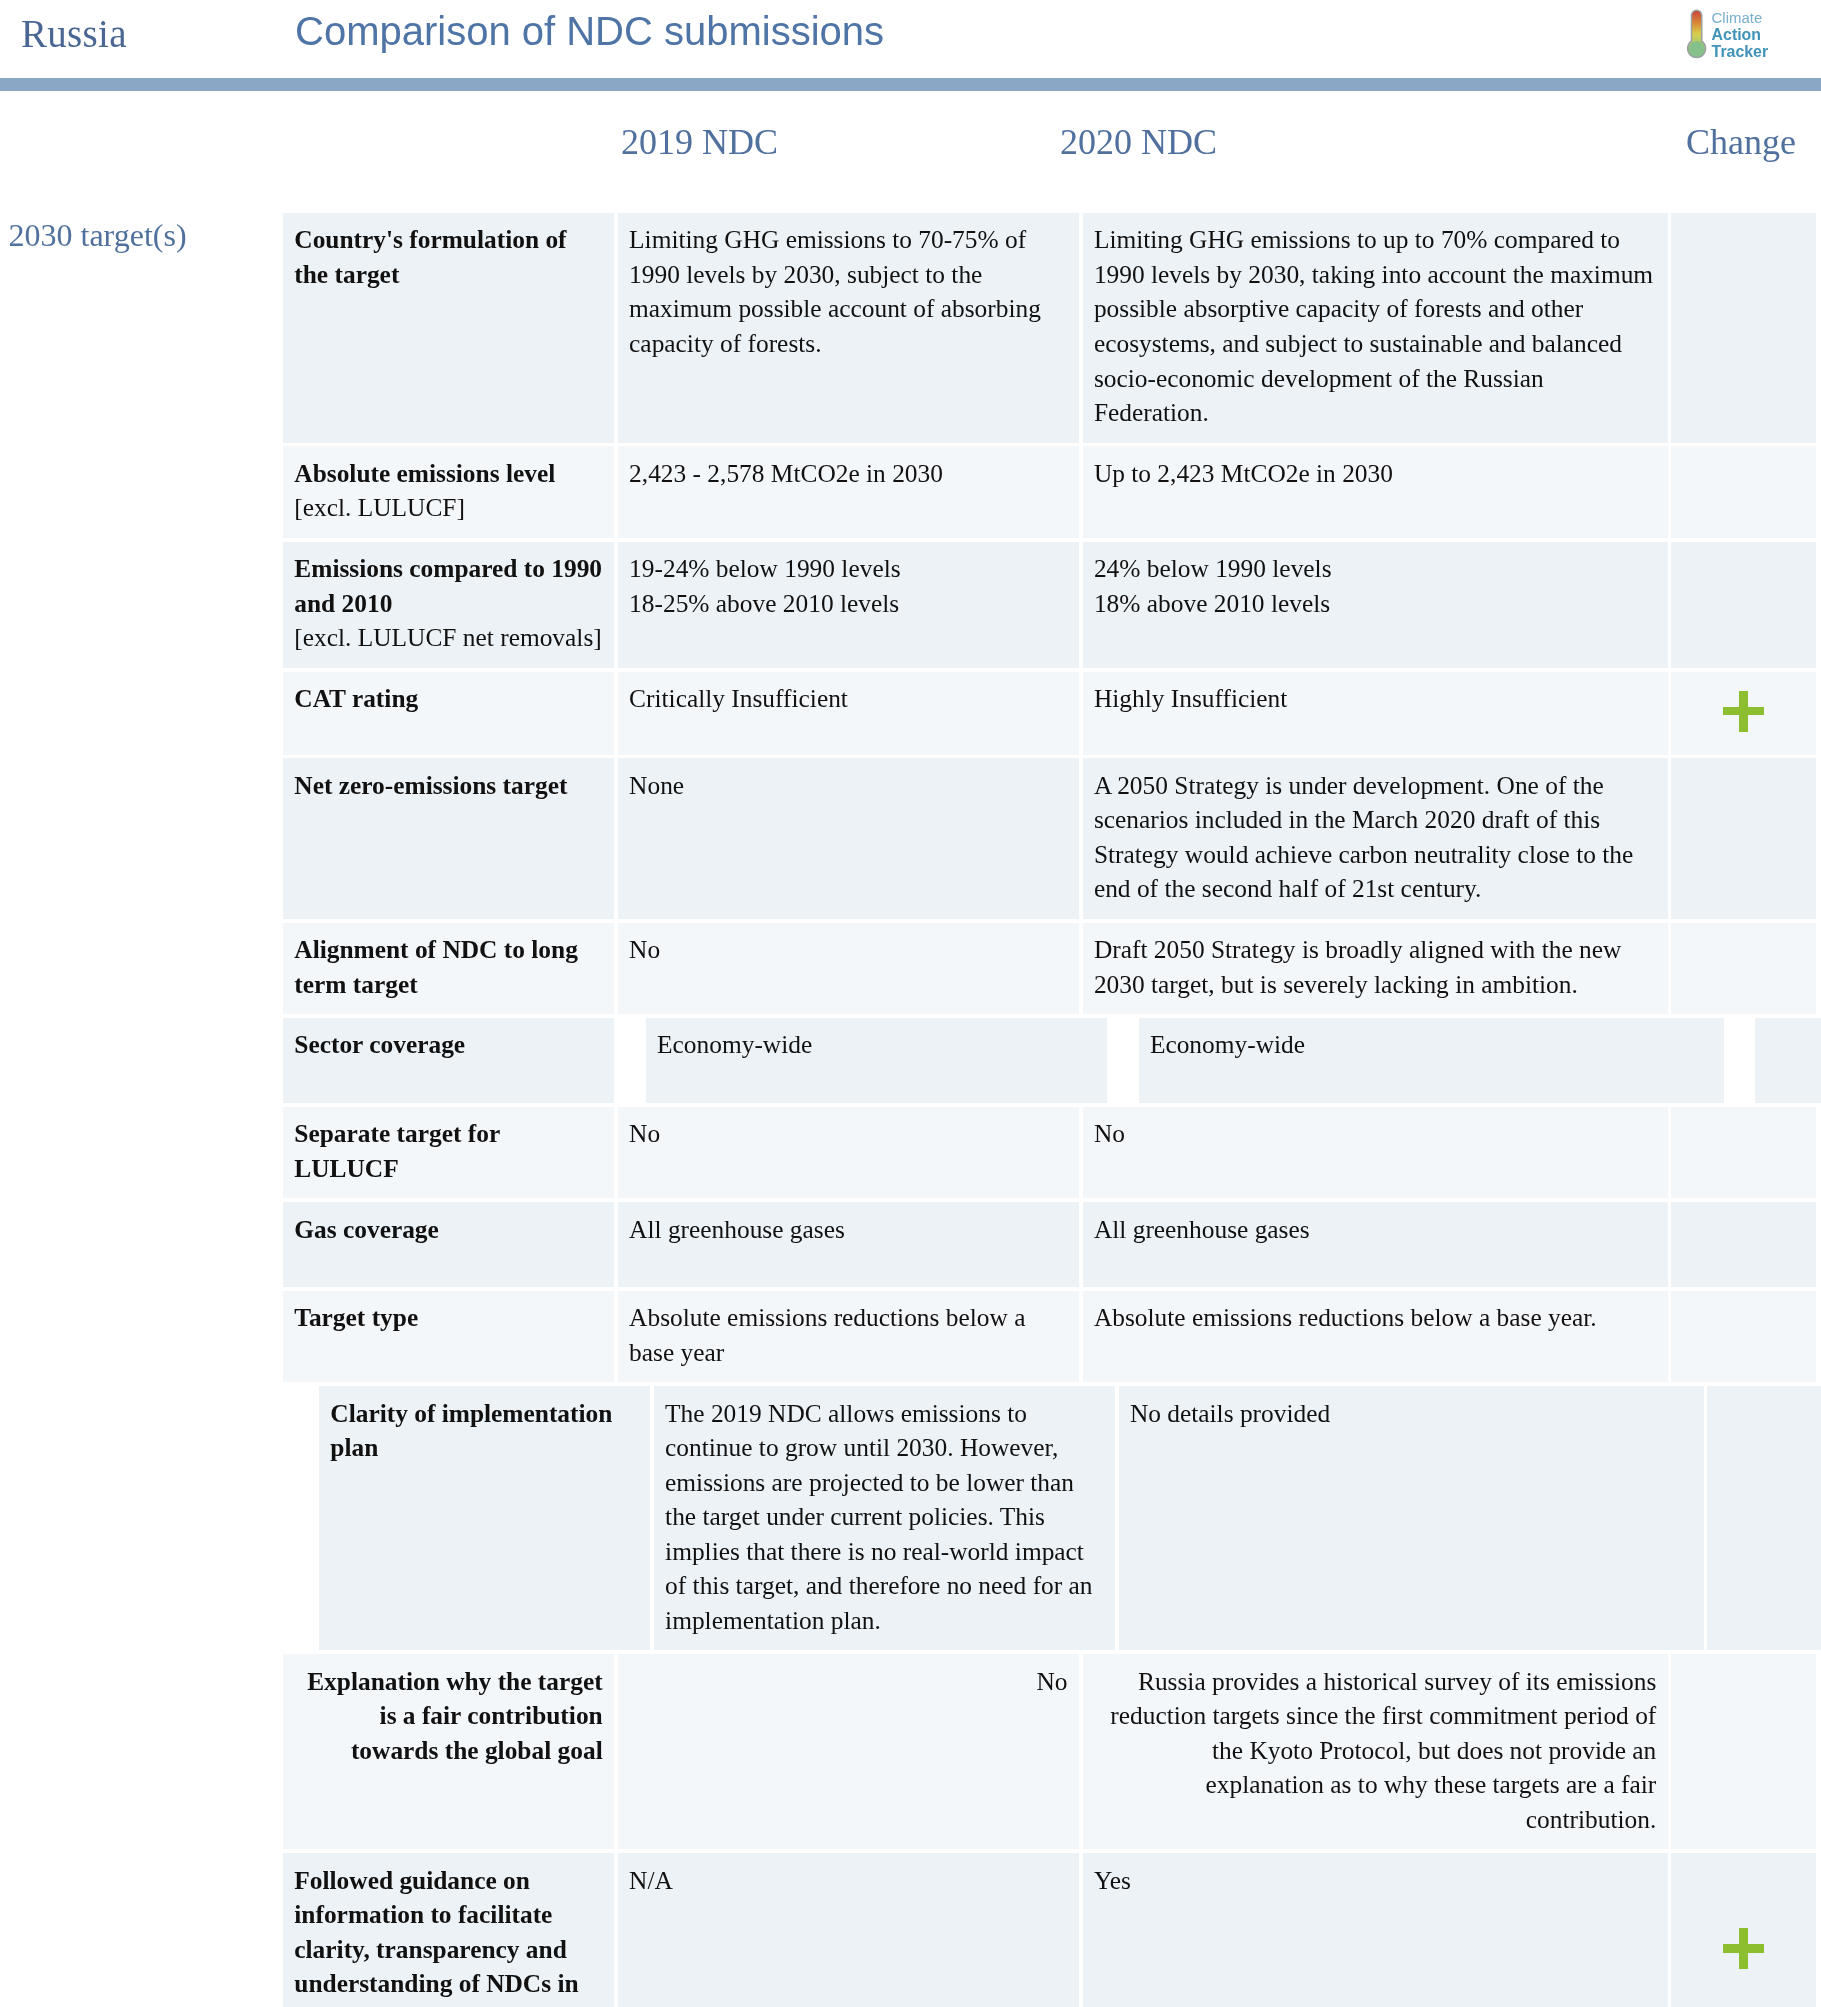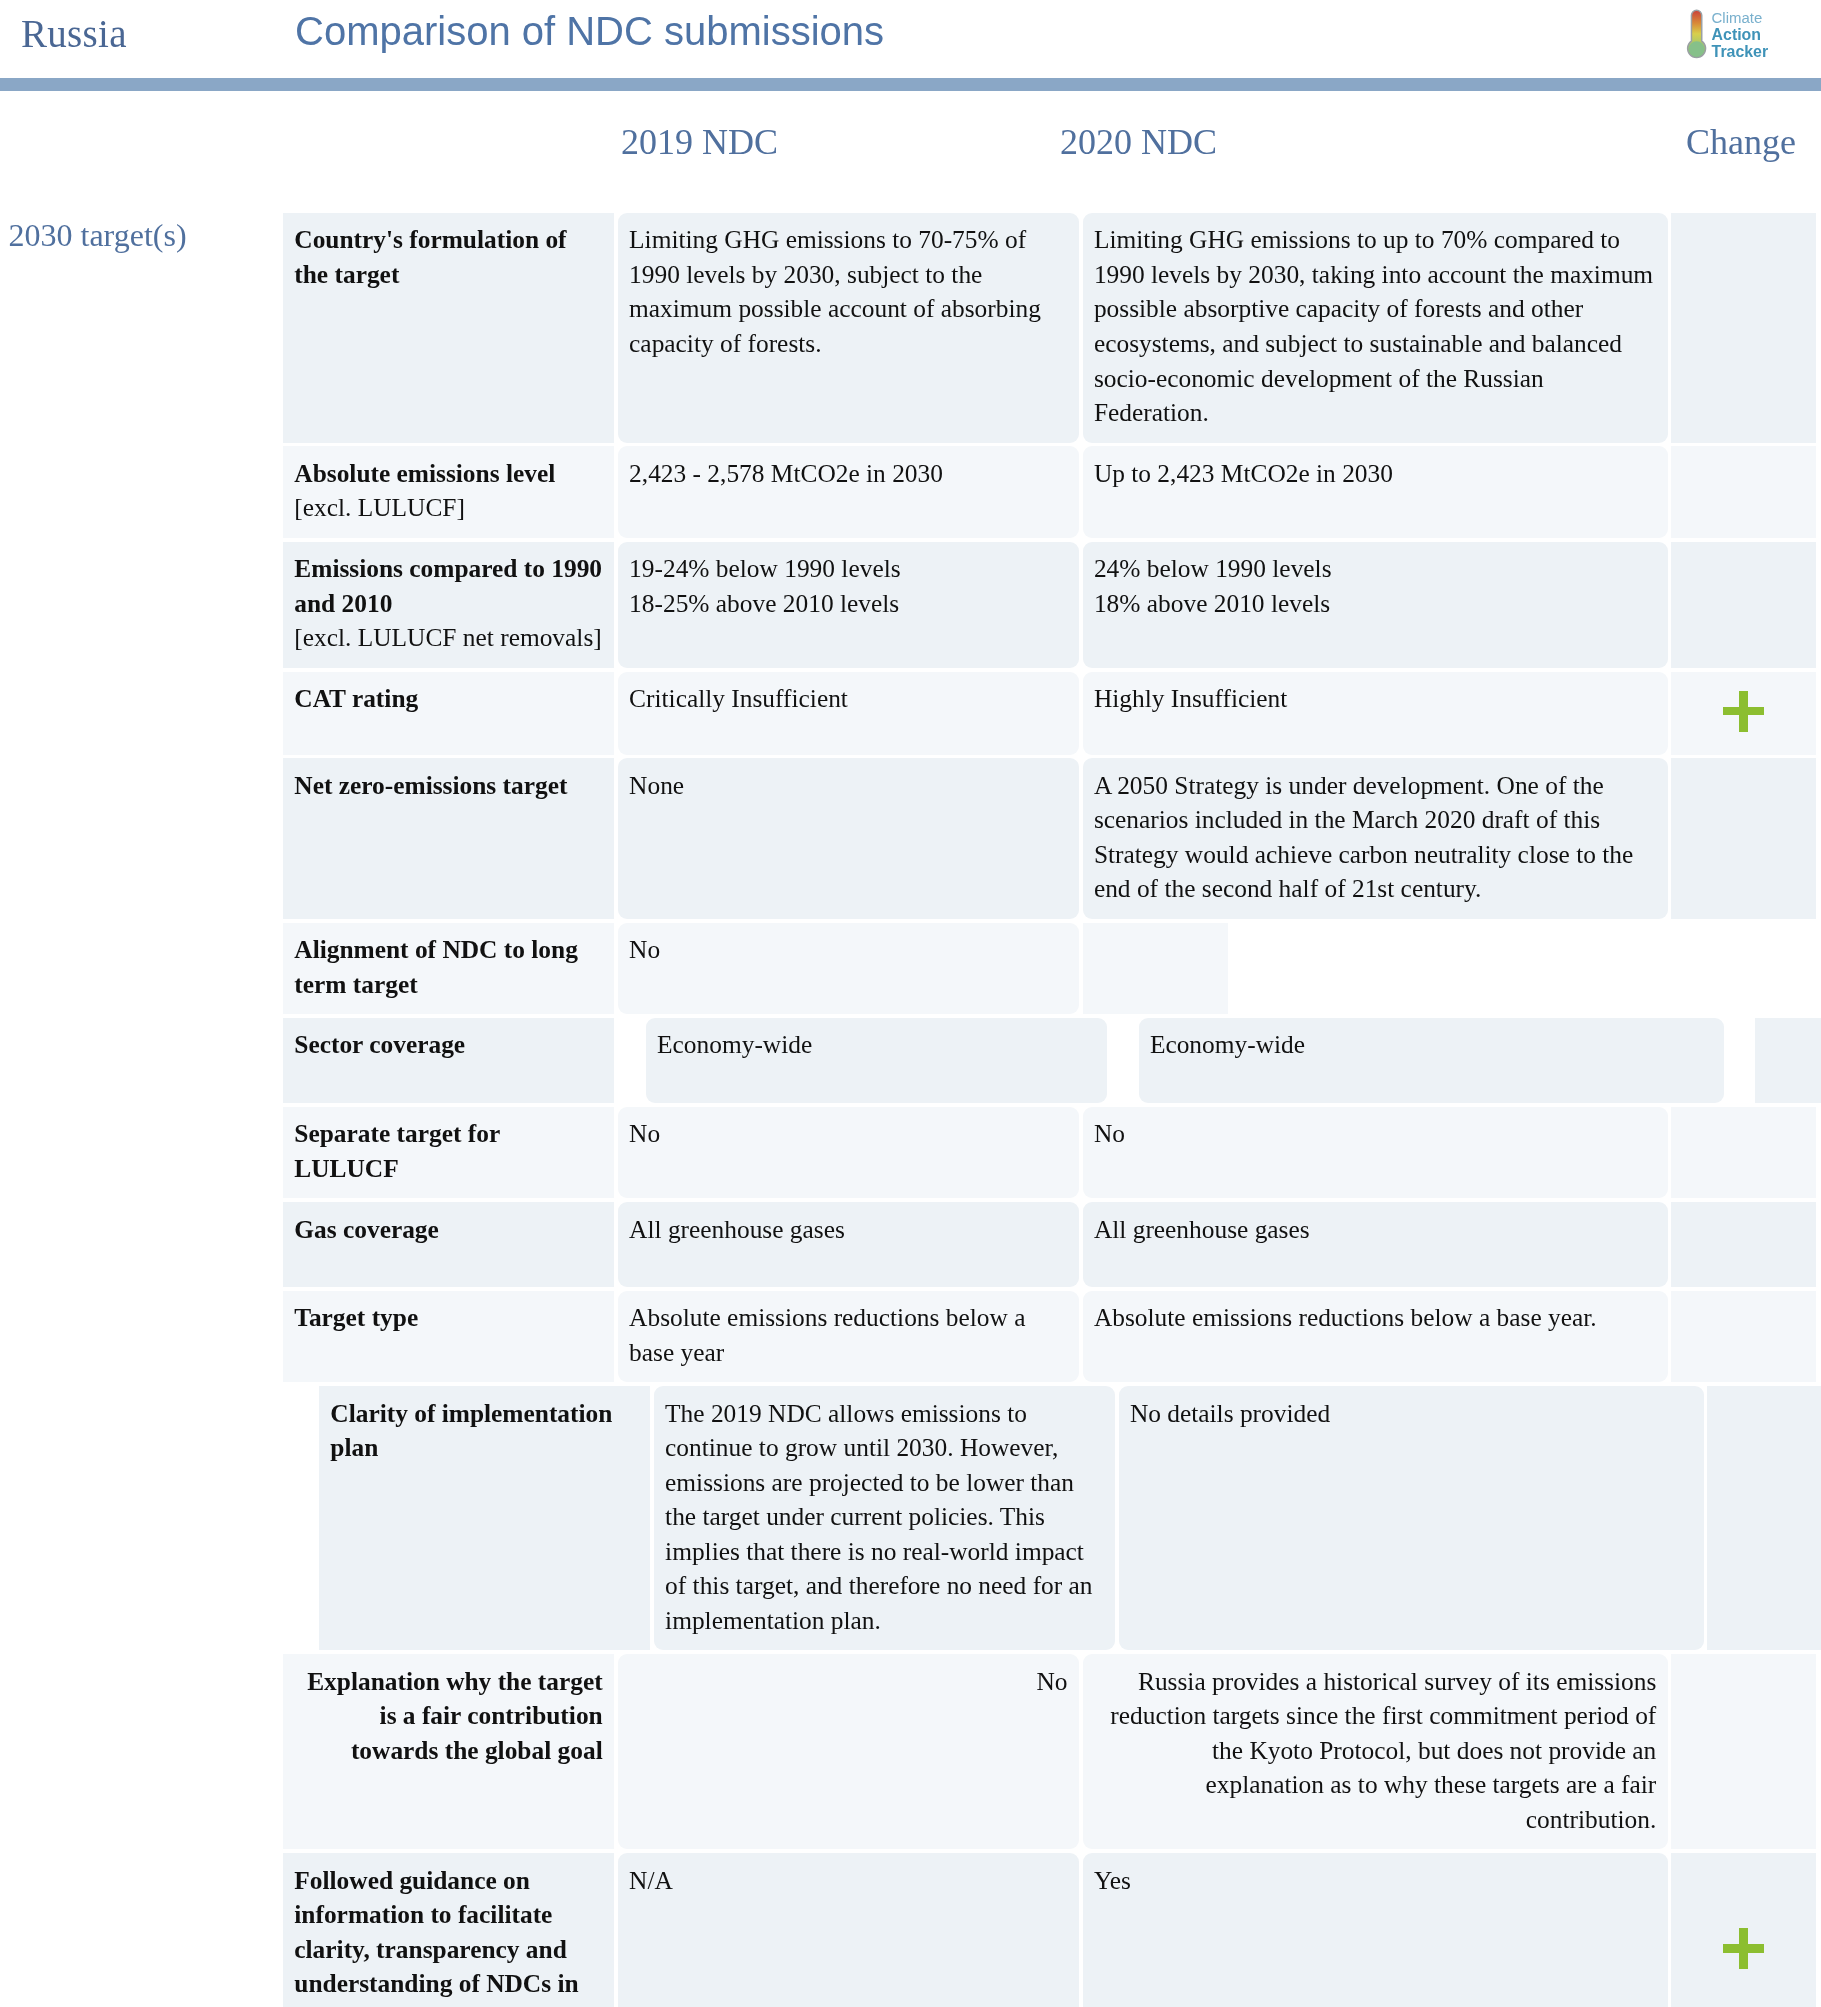--- a/index.html
+++ b/index.html
@@ -131,21 +131,21 @@
   }
   .plus-icon::before,
   .plus-icon::after {
     content: "";
     position: absolute;
     background: #8cbe30;
   }
   .plus-icon::before { left: 0; top: 16px; width: 41px; height: 8.5px; }
   .plus-icon::after  { top: 0; left: 16px; height: 41px; width: 8.5px; }
 
-  .nowrap-pre { white-space: pre-line; border-radius: 9px; }
+  .nowrap-pre { white-space: pre-line; }
 </style>
 </head>
 <body>
 
 <div class="page">
 
   <div class="header">
 
     <div class="country-name">Russia</div>
 
@@ -214,20 +214,21 @@
       </div>
       <div class="row" style="min-height: 147px;">
         <div class="cell c-label">Net zero-emissions target</div>
         <div class="cell c-2019 nowrap-pre">None</div>
         <div class="cell c-2020 nowrap-pre">A 2050 Strategy is under development. One of the scenarios included in the March 2020 draft of this Strategy would achieve carbon neutrality close to the end of the second half of 21st century.</div>
         <div class="cell c-change"></div>
       </div>
       <div class="row alt" style="min-height: 58px;">
         <div class="cell c-label">Alignment of NDC to long term target</div>
         <div class="cell c-2019 nowrap-pre">No</div>
+        <div class="cell c-2020 nowrap-pre">Draft 2050 Strategy is broadly aligned with the new 2030 target, but is severely lacking in ambition.</div>
         <div class="cell c-change"></div>
       </div>
       <div class="row" style="min-height: 85px; gap: 28px;">
         <div class="cell c-label">Sector coverage</div>
         <div class="cell c-2019 nowrap-pre">Economy-wide</div>
         <div class="cell c-2020 nowrap-pre">Economy-wide</div>
         <div class="cell c-change"></div>
       </div>
       <div class="row alt" style="min-height: 85px;">
         <div class="cell c-label">Separate target for LULUCF</div>

